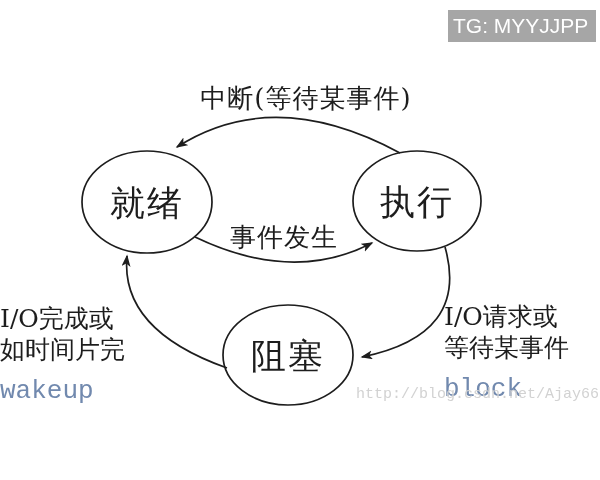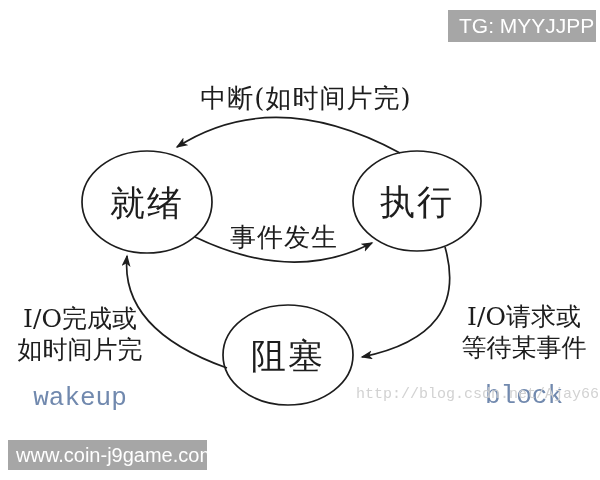--- a/index.html
+++ b/index.html
@@ -27,31 +27,31 @@
     font-size: 35px;
     letter-spacing: 2px;
     line-height: 38px;
   }
   .edge-label {
     font-size: 26px;
     letter-spacing: 1px;
   }
   .side-block {
     position: absolute;
-    text-align: center;
+    text-align: left;
     color: #1d1d1d;
     font-size: 25px;
     line-height: 31px;
     white-space: nowrap;
   }
   .en-word {
     font-family: "Liberation Mono", "DejaVu Sans Mono", monospace;
     font-size: 26px;
     line-height: 30px;
-    margin-top: 18px;
+    margin-top: 11px;
     color: #7189ae;
   }
   .watermark {
     position: absolute;
     left: 356px; top: 386px;
     width: 244px;
     font-family: "Liberation Mono", "DejaVu Sans Mono", monospace;
     font-size: 15px;
     color: #d2d2d2;
     letter-spacing: 0px;
@@ -63,21 +63,21 @@
     color: #ffffff;
     font-family: "Liberation Sans", "DejaVu Sans", sans-serif;
     display: flex;
     align-items: center;
     white-space: nowrap;
   }
   .badge-tg {
     left: 448px; top: 10px;
     width: 148px; height: 32px;
     font-size: 21px;
-    padding-left: 11px;
+    padding-left: 5px;
   }
   .badge-site {
     left: 8px; top: 440px;
     width: 199px; height: 30px;
     font-size: 20px;
     padding-left: 8px;
   }
 </style>
 </head>
 <body>
@@ -98,37 +98,34 @@
     <path d="M 400 153 Q 274 85 177 147" fill="none" stroke-width="1.7" marker-end="url(#arrow)" stroke="#1d1d1d"></path>
     <path d="M 195 237 Q 293 284 372 243" fill="none" stroke-width="1.7" marker-end="url(#arrow)" stroke="#1d1d1d"></path>
     <path d="M 445 247 Q 470 335 362 357" fill="none" stroke-width="1.7" marker-end="url(#arrow)" stroke="#1d1d1d"></path>
     <path d="M 227 368 Q 120 330 127 256" fill="none" stroke-width="1.7" marker-end="url(#arrow)" stroke="#1d1d1d"></path>
   </svg>
 
   <div class="label node-label" style="left:347px; top:183px; width:140px;">执行</div>
   <div class="label node-label" style="left:77px; top:184px; width:140px;">就绪</div>
   <div class="label node-label" style="left:218px; top:337px; width:140px;">阻塞</div>
 
-  <div class="label edge-label" style="left:146px; top:81px; width:320px;">中断(如时间片完)</div>
+  <div class="label edge-label" style="left:146px; top:81px; width:320px;">中断(等待某事件)</div>
   <div class="label edge-label" style="left:184px; top:220px; width:200px;">事件发生</div>
 
   <div class="side-block" style="left:0px; top:303px; width:160px;">
     <div>I/O完成或</div>
     <div>如时间片完</div>
     <div class="en-word">wakeup</div>
   </div>
 
   <div class="side-block" style="left:444px; top:301px; width:160px;">
     <div>I/O请求或</div>
     <div>等待某事件</div>
     <div class="en-word">block</div>
   </div>
 
   <div class="watermark">http://blog.csdn.net/Ajay666</div>
 
   <div class="badge badge-tg">
     <span>TG: MYYJJPP</span>
   </div>
-  <div class="badge badge-site">
-    <span>www.coin-j9game.com</span>
-  </div>
 
 </div>
 
 </body></html>

